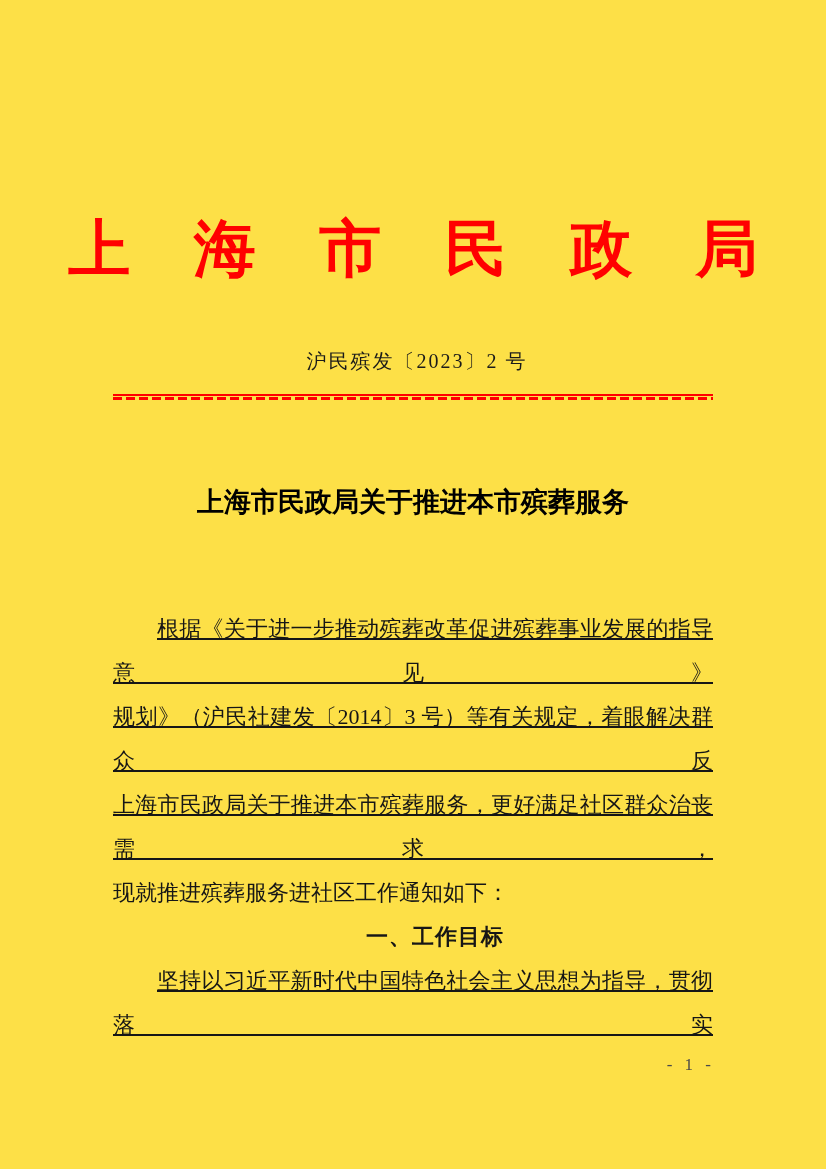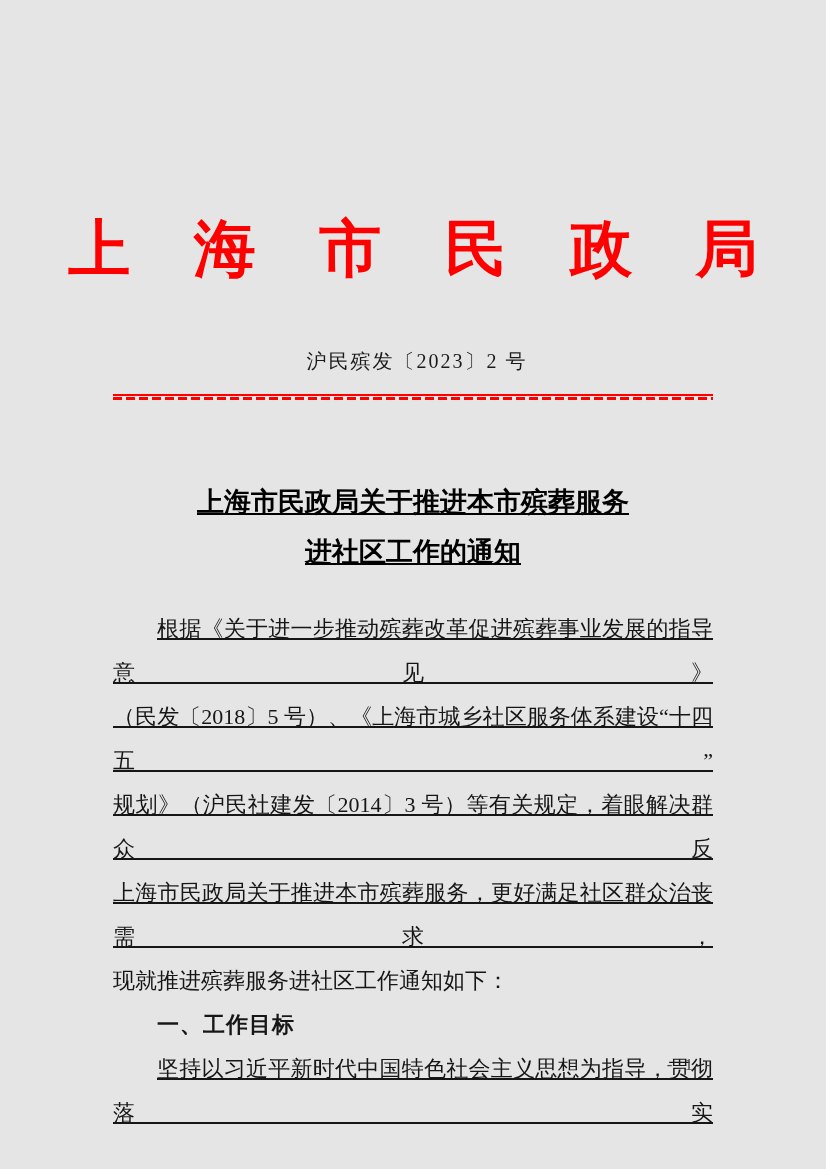--- a/index.html
+++ b/index.html
@@ -4,21 +4,21 @@
 <style>
   html, body {
     margin: 0;
     padding: 0;
     background: #ffffff;
   }
   .page {
     position: relative;
     width: 826px;
     height: 1169px;
-    background: #e5e5e5;
+    background: #fde047;
     overflow: hidden;
     font-family: "Liberation Serif", "DejaVu Serif", serif;
     color: #111111;
   }
   
   .agency-name {
     position: absolute;
     top: 214px;
     left: 0;
     right: 0;
@@ -63,37 +63,37 @@
   .doc-title {
     position: absolute;
     top: 477px;
     left: 0;
     right: 0;
     text-align: center;
     font-weight: bold;
     font-size: 27px;
     line-height: 50px;
     color: #000000;
-    text-decoration: underline;
   }
   
   .doc-body {
     position: absolute;
     top: 607px;
     left: 113px;
     width: 600px;
     font-size: 22px;
     line-height: 44px;
     color: #161616;
   }
   .line {
     min-height: 44px;
   }
   .line.indent {
     text-indent: 44px;
+    text-align: center;
   }
   .line.full {
     text-align: justify;
     text-align-last: justify;
     text-decoration: underline;
   }
   .line.heading {
     font-weight: bold;
     font-family: "Liberation Sans", "DejaVu Sans", sans-serif;
     letter-spacing: 1px;
@@ -119,26 +119,24 @@
 
   <div class="doc-number">沪民殡发〔2023〕2 号</div>
 
   <div class="red-rule">
     <div class="rule-solid"></div>
     <div class="rule-dashed"></div>
   </div>
 
   <div class="doc-title">
     <div>上海市民政局关于推进本市殡葬服务</div>
-    <div>进社区工作的通知</div>
   </div>
 
   <div class="doc-body">
     <div class="line indent full">根据《关于进一步推动殡葬改革促进殡葬事业发展的指导意见》</div>
-    <div class="line full">（民发〔2018〕5 号）、《上海市城乡社区服务体系建设“十四五”</div>
     <div class="line full">规划》（沪民社建发〔2014〕3 号）等有关规定，着眼解决群众反</div>
     <div class="line full">上海市民政局关于推进本市殡葬服务，更好满足社区群众治丧需求，</div>
     <div class="line">现就推进殡葬服务进社区工作通知如下：</div>
     <div class="line indent heading">一、工作目标</div>
     <div class="line indent full">坚持以习近平新时代中国特色社会主义思想为指导，贯彻落实</div>
 
   </div>
 
   <div class="page-number">- 1 -</div>
 

